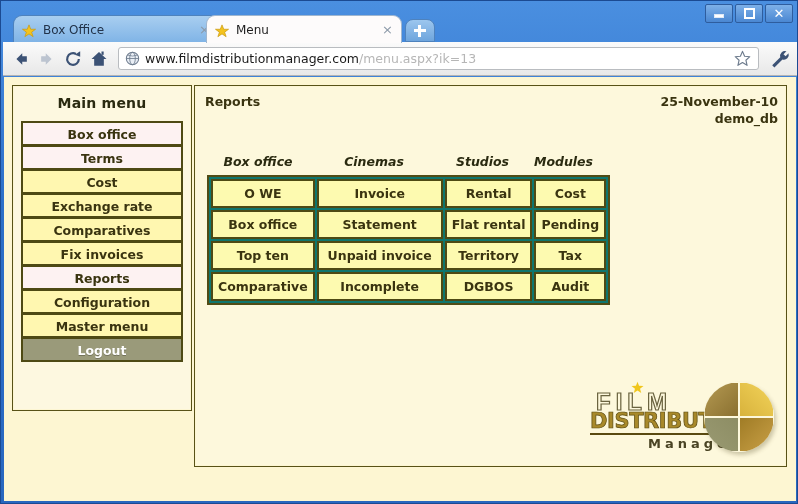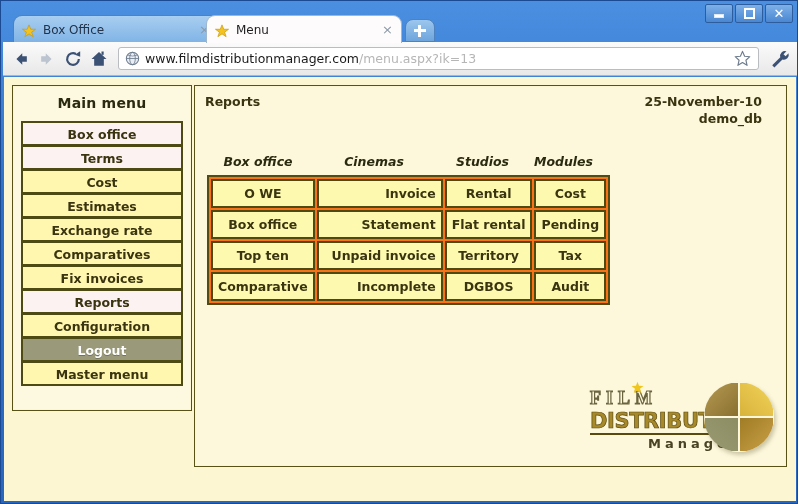--- a/index.html
+++ b/index.html
@@ -285,21 +285,21 @@
     height: 44px;
     padding: 8px 12px 0 10px;
   }
   .panel-heading {
     font-size: 12.5px;
     font-weight: bold;
     color: #3a3410;
   }
   .panel-meta {
     position: absolute;
-    right: 24px;
+    right: 8px;
     top: 8px;
     text-align: right;
     font-size: 12.5px;
     font-weight: bold;
     color: #3a3410;
     line-height: 1.35;
   }
 
   
   .grid-wrap {
@@ -318,58 +318,58 @@
     font-style: italic;
     color: #2a2a10;
   }
   .col-head.c0 { width: 102px; }
   .col-head.c1 { width: 130px; }
   .col-head.c2 { width: 87px; }
   .col-head.c3 { width: 75px; }
   .grid-table {
     border-collapse: separate;
     border-spacing: 2px;
-    background: #f97316;
+    background: #0f766e;
     border: 2px solid #514c15;
   }
   .grid-table td {
     background: #fdfab0;
     border: 2px solid #4e4a14;
     text-align: center;
     font-size: 12.5px;
     font-weight: bold;
     color: #3a3410;
     height: 29px;
     padding: 0 5px;
     white-space: nowrap;
     box-sizing: border-box;
   }
   .grid-table td.c0 { width: 98px; }
-  .grid-table td.c1 { width: 126px; text-align: right; }
+  .grid-table td.c1 { width: 126px; }
   .grid-table td.c2 { width: 83px; }
   .grid-table td.c3 { width: 71px; }
 
   
   .logo {
     position: absolute;
     right: 12px;
     bottom: 10px;
     width: 190px;
     height: 80px;
   }
   .logo-word-film {
     position: absolute;
-    left: 6px;
+    left: 12px;
     top: 12px;
-    font-size: 18px;
+    font-size: 24px;
     font-weight: bold;
     letter-spacing: 5px;
     color: transparent;
     -webkit-text-stroke: 1.2px #6b6440;
-    font-family: Liberation Serif, serif;
+    font-family: Liberation Sans, sans-serif;
   }
   .logo-star {
     position: absolute;
     left: 47px;
     top: 3px;
     width: 13px;
     height: 13px;
   }
   .logo-word-dist {
     position: absolute;
@@ -523,28 +523,27 @@
     </div>
 
     <div class="viewport">
 
       <div class="sidebar">
         <div class="sidebar-title">Main menu</div>
         <div class="menu-list">
           <div class="menu-item pale">Box office</div>
           <div class="menu-item pale">Terms</div>
           <div class="menu-item">Cost</div>
-          <div class="menu-item">Estimates</div>
           <div class="menu-item">Exchange rate</div>
           <div class="menu-item">Comparatives</div>
           <div class="menu-item">Fix invoices</div>
           <div class="menu-item pale">Reports</div>
           <div class="menu-item">Configuration</div>
+          <div class="menu-item">Master menu</div>
           <div class="menu-item logout">Logout</div>
-          <div class="menu-item">Master menu</div>
         </div>
       </div>
 
       <div class="main-panel">
 
         <div class="panel-head">
           <div class="panel-heading">Reports</div>
           <div class="panel-meta">
             <div>25-November-10</div>
             <div>demo_db</div>

